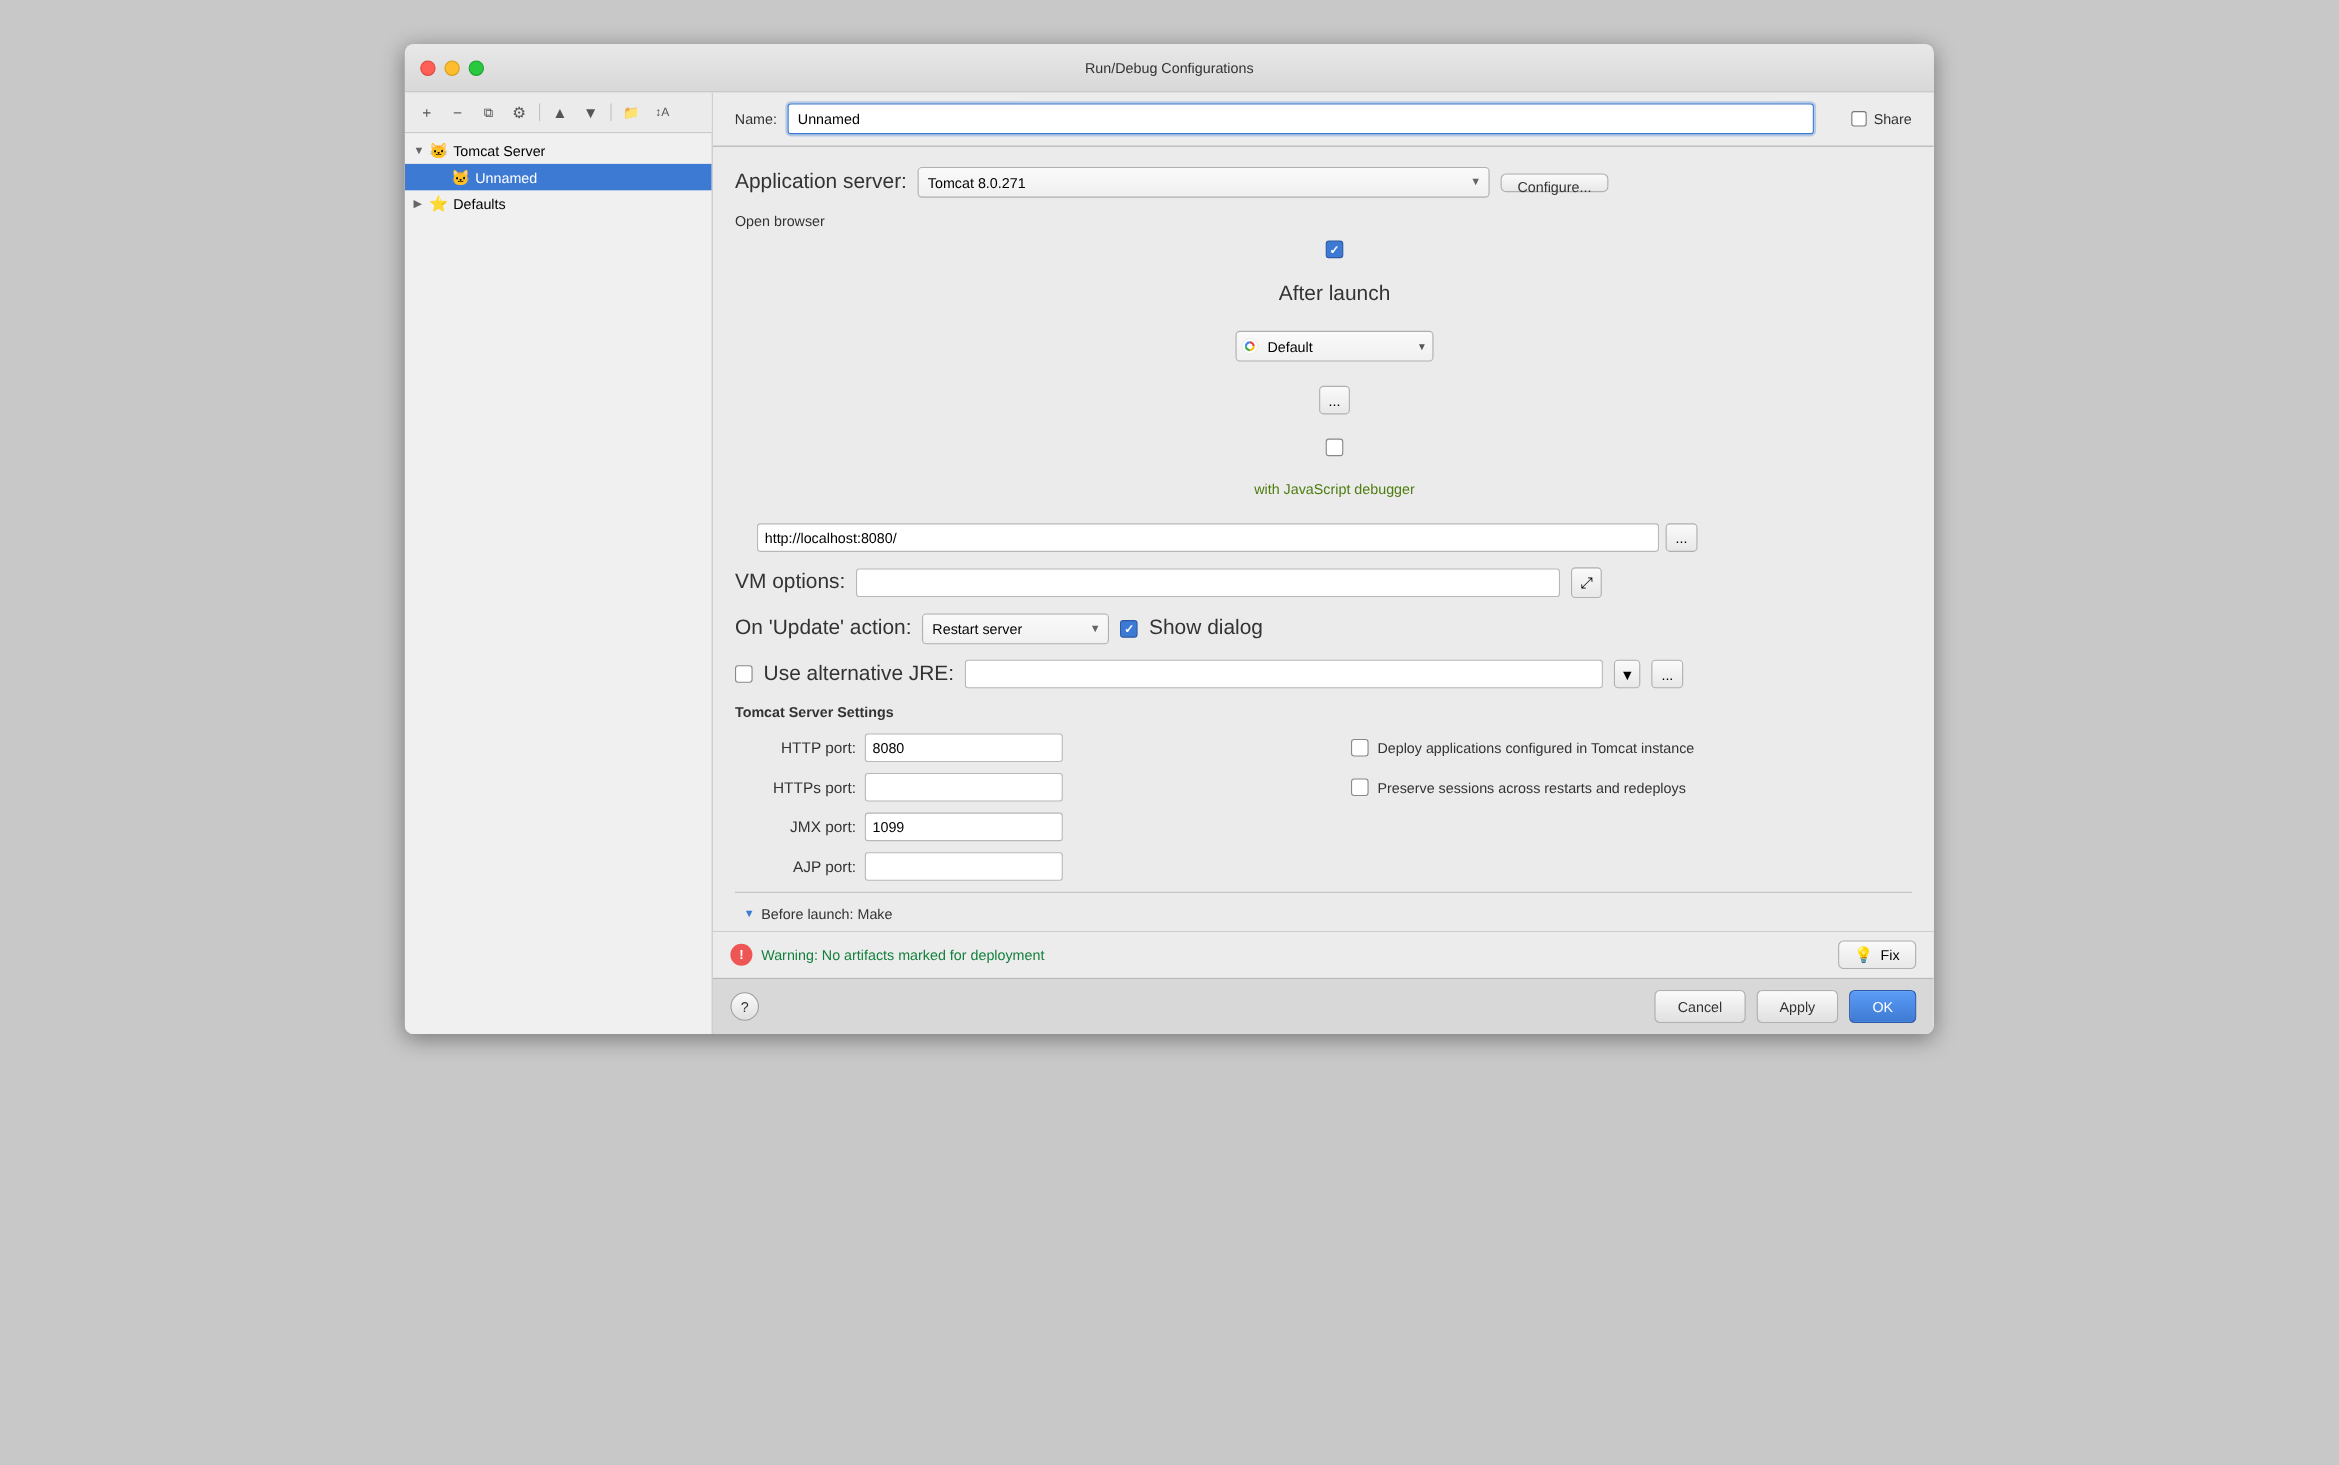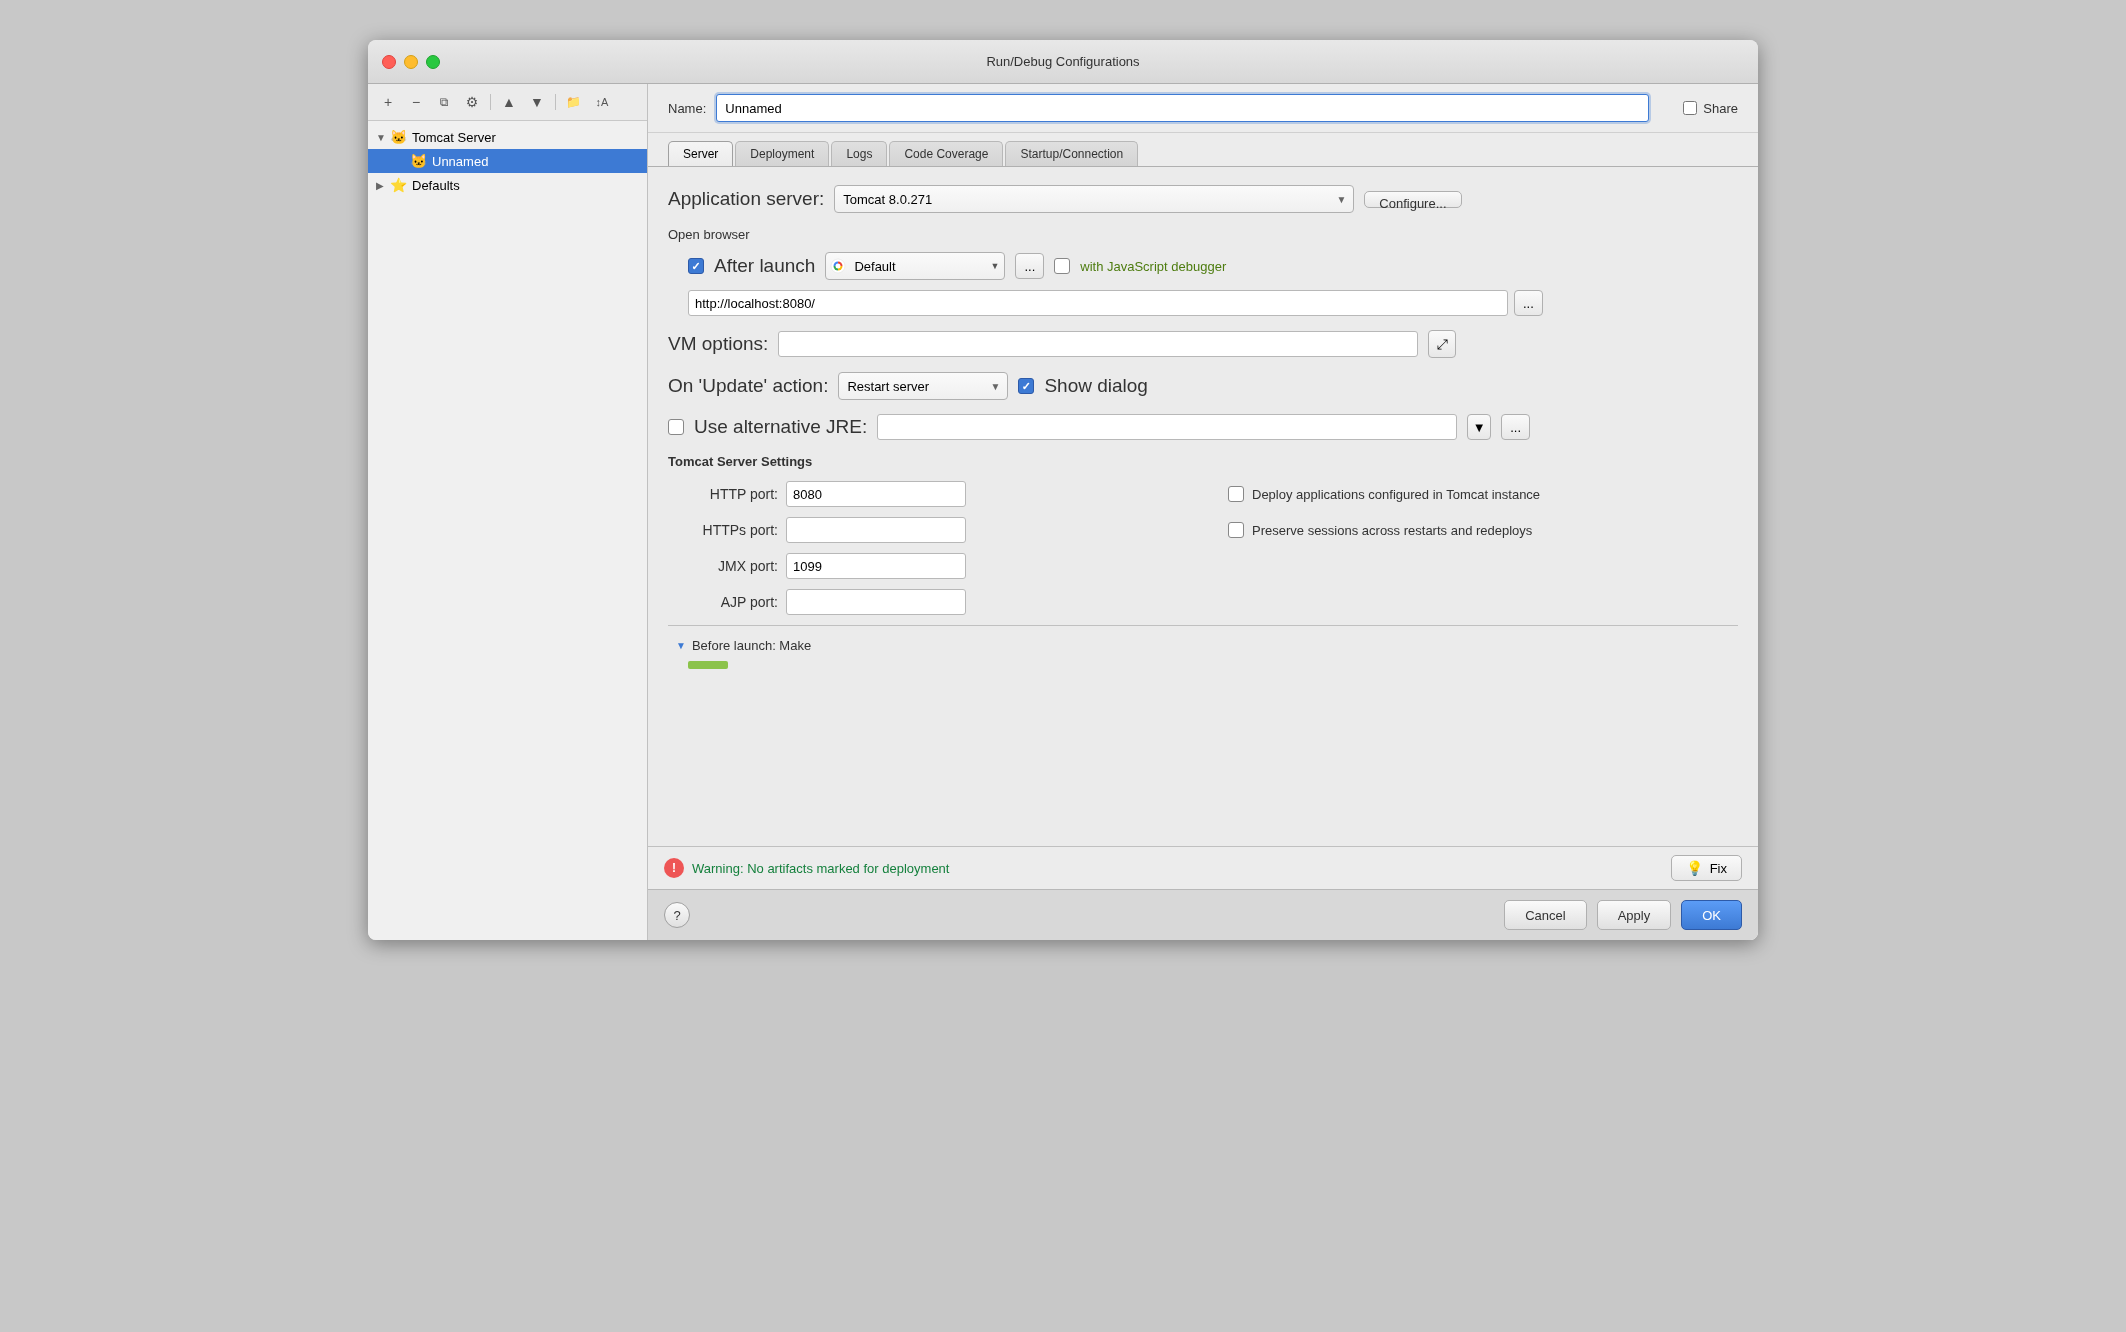--- a/index.html
+++ b/index.html
@@ -255,23 +255,24 @@
 
     
     .section-label {
       font-size: 13px;
       color: #333;
       margin-bottom: 10px;
     }
     .browser-row {
       display: flex;
       align-items: center;
-      gap: 10px;
-      margin-bottom: 10px;
+      gap: 22px;
+      margin-bottom: 24px;
       padding-left: 20px;
+      flex-direction: column;
     }
     .checkbox-styled {
       width: 16px;
       height: 16px;
       border: 1px solid #888;
       border-radius: 3px;
       background: white;
       display: flex;
       align-items: center;
       justify-content: center;
@@ -622,27 +623,20 @@
 
       <div class="name-row">
         <label class="name-label">Name:</label>
         <input class="name-input" type="text" value="Unnamed" style="">
         <div class="share-area">
           <input type="checkbox" class="share-checkbox" style="">
           <span class="share-label">Share</span>
         </div>
       </div>
 
-      <div class="tabs-bar">
-        <div class="tab active">Server</div>
-        <div class="tab">Deployment</div>
-        <div class="tab">Logs</div>
-        <div class="tab">Code Coverage</div>
-        <div class="tab">Startup/Connection</div>
-      </div>
 
       <div class="config-panel">
 
         <div class="form-row">
           <span class="form-label">Application server:</span>
           <div class="select-wrapper">
             <select>
               <option>Tomcat 8.0.271</option>
             </select>
             <span class="select-arrow">▼</span>

